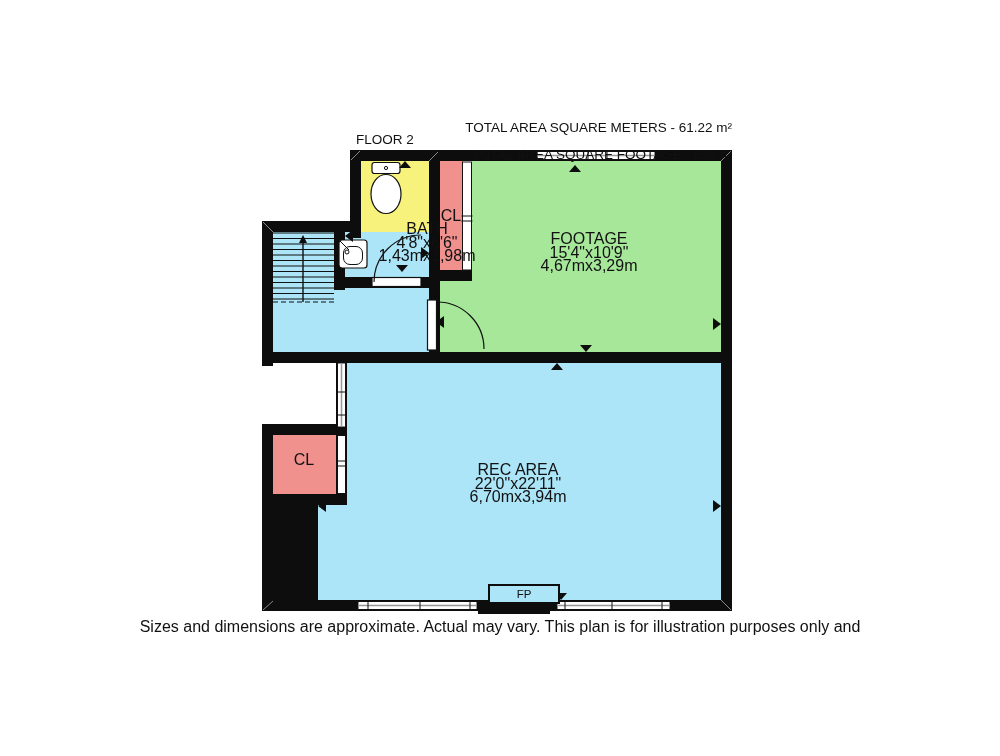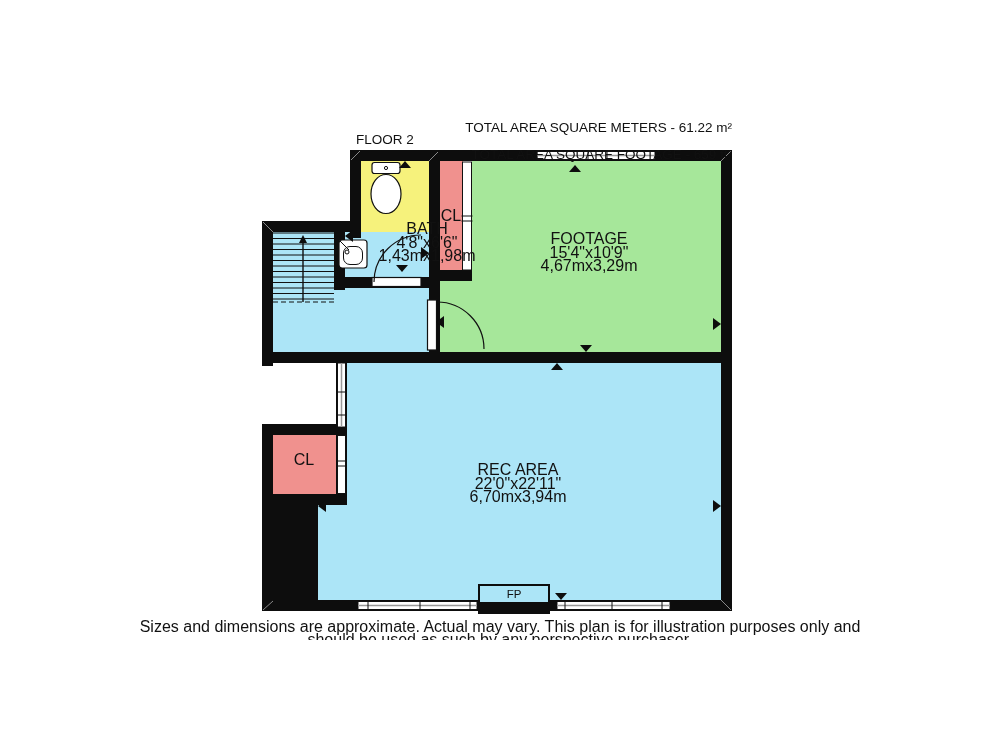--- a/index.html
+++ b/index.html
@@ -11,21 +11,21 @@
   .fill{z-index:1;}
   .fill.bath{background:var(--bath,#f6f27c);}
   .fill.closet{background:var(--closet,#f0918e);}
   .fill.bedroom{background:var(--bedroom,#a6e79a);}
   .fill.hall{background:var(--hall,#ace5f7);}
   #overlay{position:absolute;left:0;top:0;z-index:3;pointer-events:none;}
   .lbl{position:absolute;z-index:4;text-align:center;font-size:16px;line-height:13.5px;
        white-space:nowrap;transform:translateX(-50%);}
   .hdr{position:absolute;z-index:4;font-size:13.5px;line-height:13px;white-space:nowrap;}
   .hdr.right{text-align:right;}
-  #fp-box{position:absolute;z-index:4;left:478px;top:584px;width:72px;height:20px;
+  #fp-box{position:absolute;z-index:4;left:488px;top:584px;width:72px;height:20px;
           background:var(--hall,#ace5f7);border:2px solid var(--wall,#0d0d0d);
           box-sizing:border-box;display:flex;align-items:center;justify-content:center;
           font-size:11.5px;}
   #footer{position:absolute;z-index:4;left:500px;top:620px;transform:translateX(-50%);
           text-align:center;font-size:16px;line-height:13px;white-space:nowrap;}
 </style>
 </head>
 <body>
 
 <div id="canvas">
@@ -196,16 +196,15 @@
   </div>
 
   <div class="lbl" style="left:304px;top:453px;">CL</div>
 
   <div id="fp-box">
     <span>FP</span>
   </div>
 
   <div id="footer">
     <div>Sizes and dimensions are approximate. Actual may vary. This plan is for illustration purposes only and</div>
-    <div>should be used as such by any perspective purchaser.</div>
   </div>
 
 </div>
 
 </body></html>

